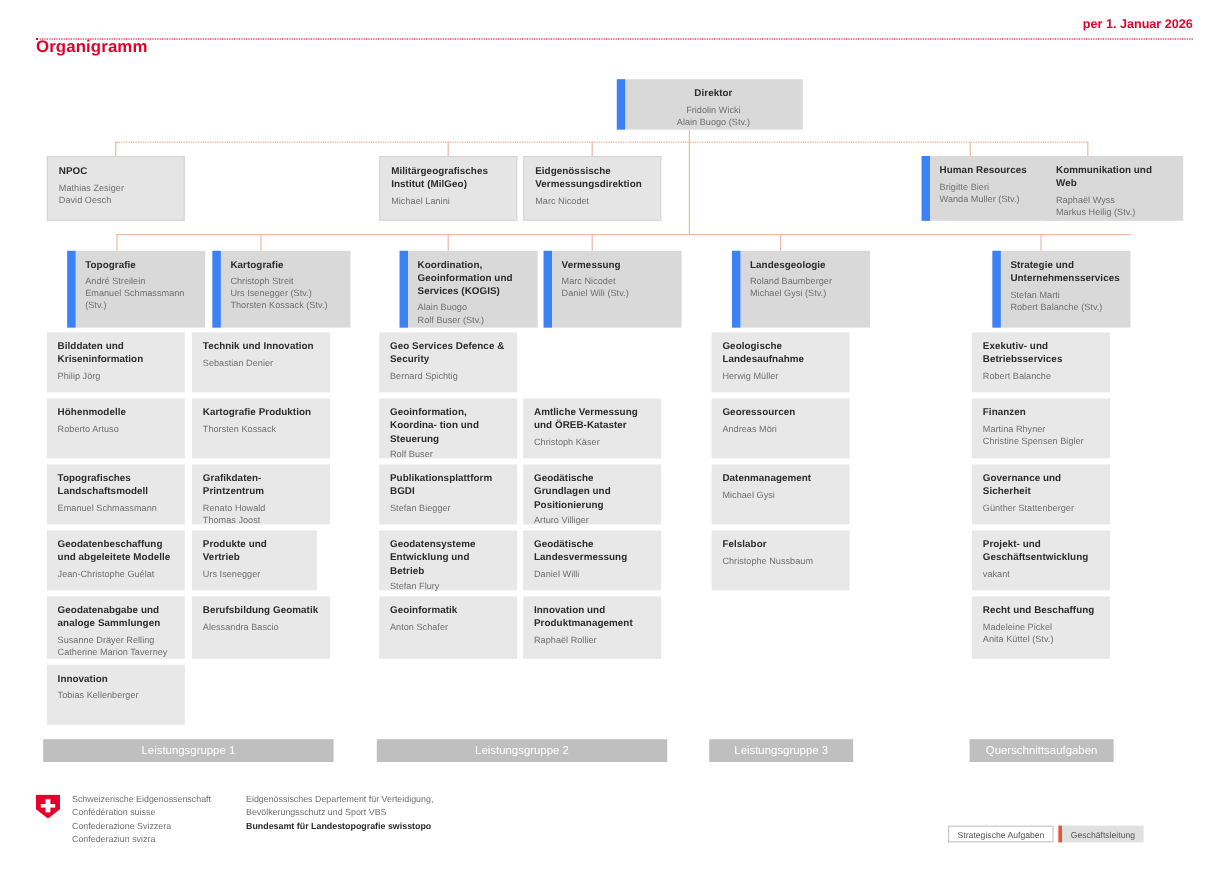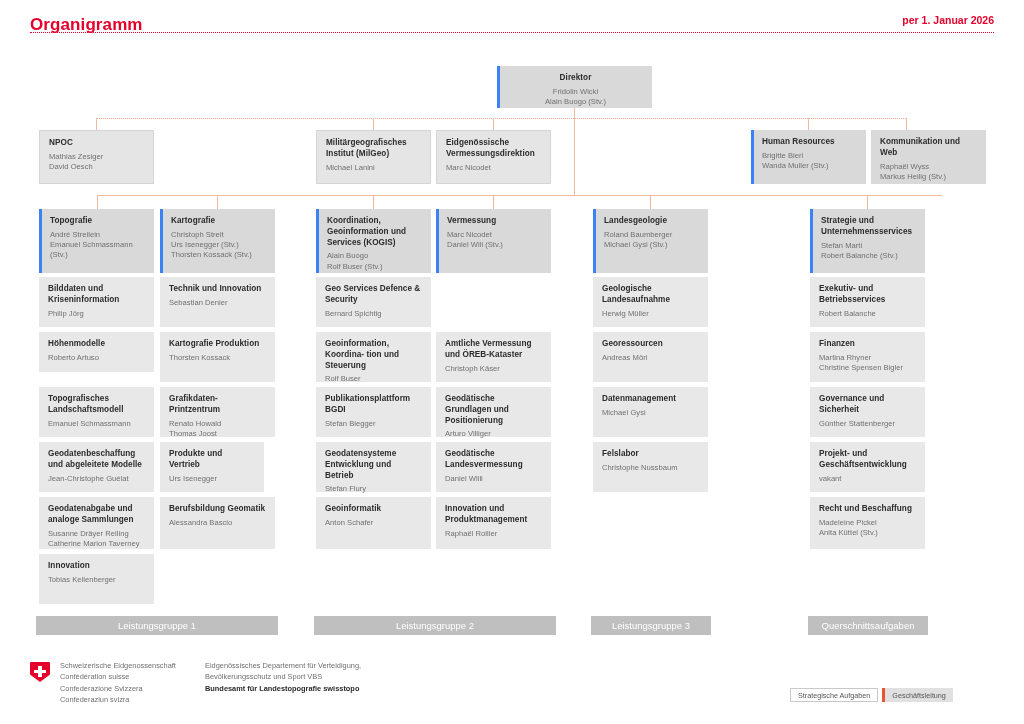--- a/index.html
+++ b/index.html
@@ -10,22 +10,22 @@
     color: #333333;
     overflow: hidden;
   }
   #page { position: relative; width: 1024px; height: 724px; }
 
   
   #header {
     position: absolute; left: 30px; top: 14px; width: 964px; height: 26px;
   }
   #header .h-title {
-    position: absolute; left: 0; top: 1px;
-    font-size: 17px; font-weight: bold; color: #e4002b;
+    position: absolute; left: 0; top: 16px;
+    font-size: 14px; font-weight: bold; color: #e4002b;
     letter-spacing: .1px;
   }
   #header .h-date {
     position: absolute; right: 0; top: 0;
     font-size: 10.5px; font-weight: bold; color: #e4002b;
   }
   #header .h-rule {
     position: absolute; left: 0; top: 18px; width: 964px; height: 0;
     border-top: 1px dotted #e4002b;
   }
@@ -38,21 +38,21 @@
     position: absolute; height: 0; border-top: 1px dotted #e8a98e;
   }
 
   
   .box {
     position: absolute;
     background: #d9d9d9;
     padding: 7px 9px 8px 9px;
     line-height: 1.32;
   }
-  .box.red { border-left: 3px solid #3b82f6; padding-left: 8px; }
+  .box.red { border-left: 7px solid #3b82f6; padding-left: 8px; margin-left: 17px; }
   .box.white {
     background: #e5e5e5;
     border: 1px solid #d5d5d5;
   }
   .box.sub { background: #e8e8e8; }
   .box .t {
     font-size: 8.2px; font-weight: bold; color: #2b2b2b;
     letter-spacing: .05px; margin-bottom: 3px;
   }
   .box .n {
@@ -165,21 +165,21 @@
 
   <div class="box red" style="left:39px; top:209px; width:115px; height:64px;">
     <div class="t">Topografie</div>
     <div class="n">André Streilein</div>
     <div class="n">Emanuel Schmassmann (Stv.)</div>
   </div>
   <div class="box sub" style="left:39px; top:277px; width:115px; height:50px;">
     <div class="t">Bilddaten und Kriseninformation</div>
     <div class="n">Philip Jörg</div>
   </div>
-  <div class="box sub" style="left:39px; top:332px; width:115px; height:40px;">
+  <div class="box sub" style="left:39px; top:332px; width:115px; height:50px;">
     <div class="t">Höhenmodelle</div>
     <div class="n">Roberto Artuso</div>
   </div>
   <div class="box sub" style="left:39px; top:387px; width:115px; height:50px;">
     <div class="t">Topografisches Landschaftsmodell</div>
     <div class="n">Emanuel Schmassmann</div>
   </div>
   <div class="box sub" style="left:39px; top:442px; width:115px; height:50px;">
     <div class="t">Geodatenbeschaffung und abgeleitete Modelle</div>
     <div class="n">Jean-Christophe Guélat</div>

